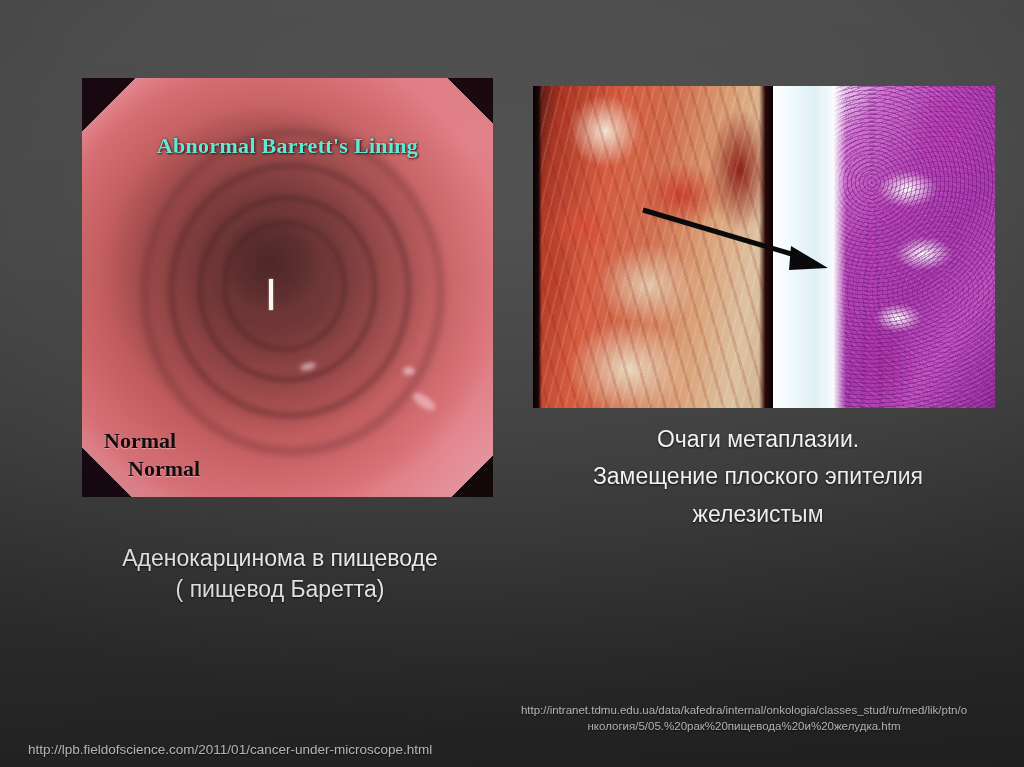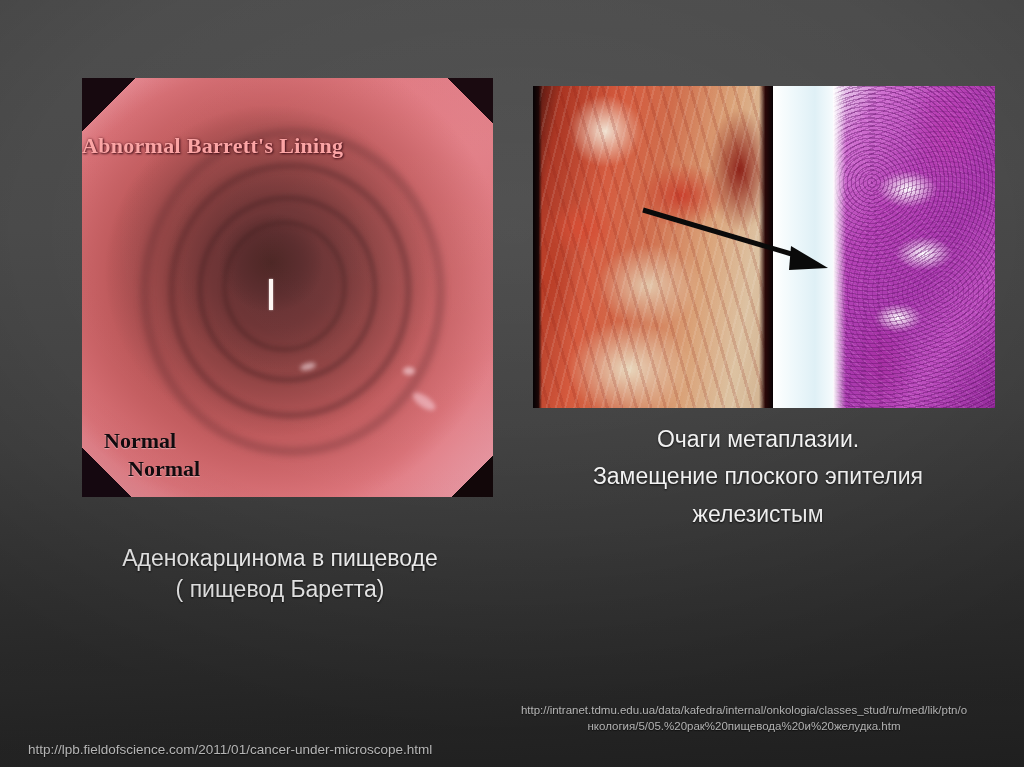--- a/index.html
+++ b/index.html
@@ -96,22 +96,22 @@
     width: 4px;
     height: 31px;
     background: #fdf5f2;
     box-shadow: 0 0 2px rgba(255,255,255,0.7);
     z-index: 4;
   }
   .endo-label-top {
     position: absolute;
     left: 0; right: 0;
     top: 55px;
-    text-align: left;
-    color: #fca5a5;
+    text-align: center;
+    color: #5eead4;
     font-family: "Liberation Serif", serif;
     font-weight: bold;
     font-size: 22px;
     letter-spacing: 0.3px;
     text-shadow: 1px 1px 2px rgba(60,10,20,0.85), 0 0 3px rgba(80,20,30,0.6);
     z-index: 5;
   }
   .endo-label-bottom {
     position: absolute;
     left: 22px;

